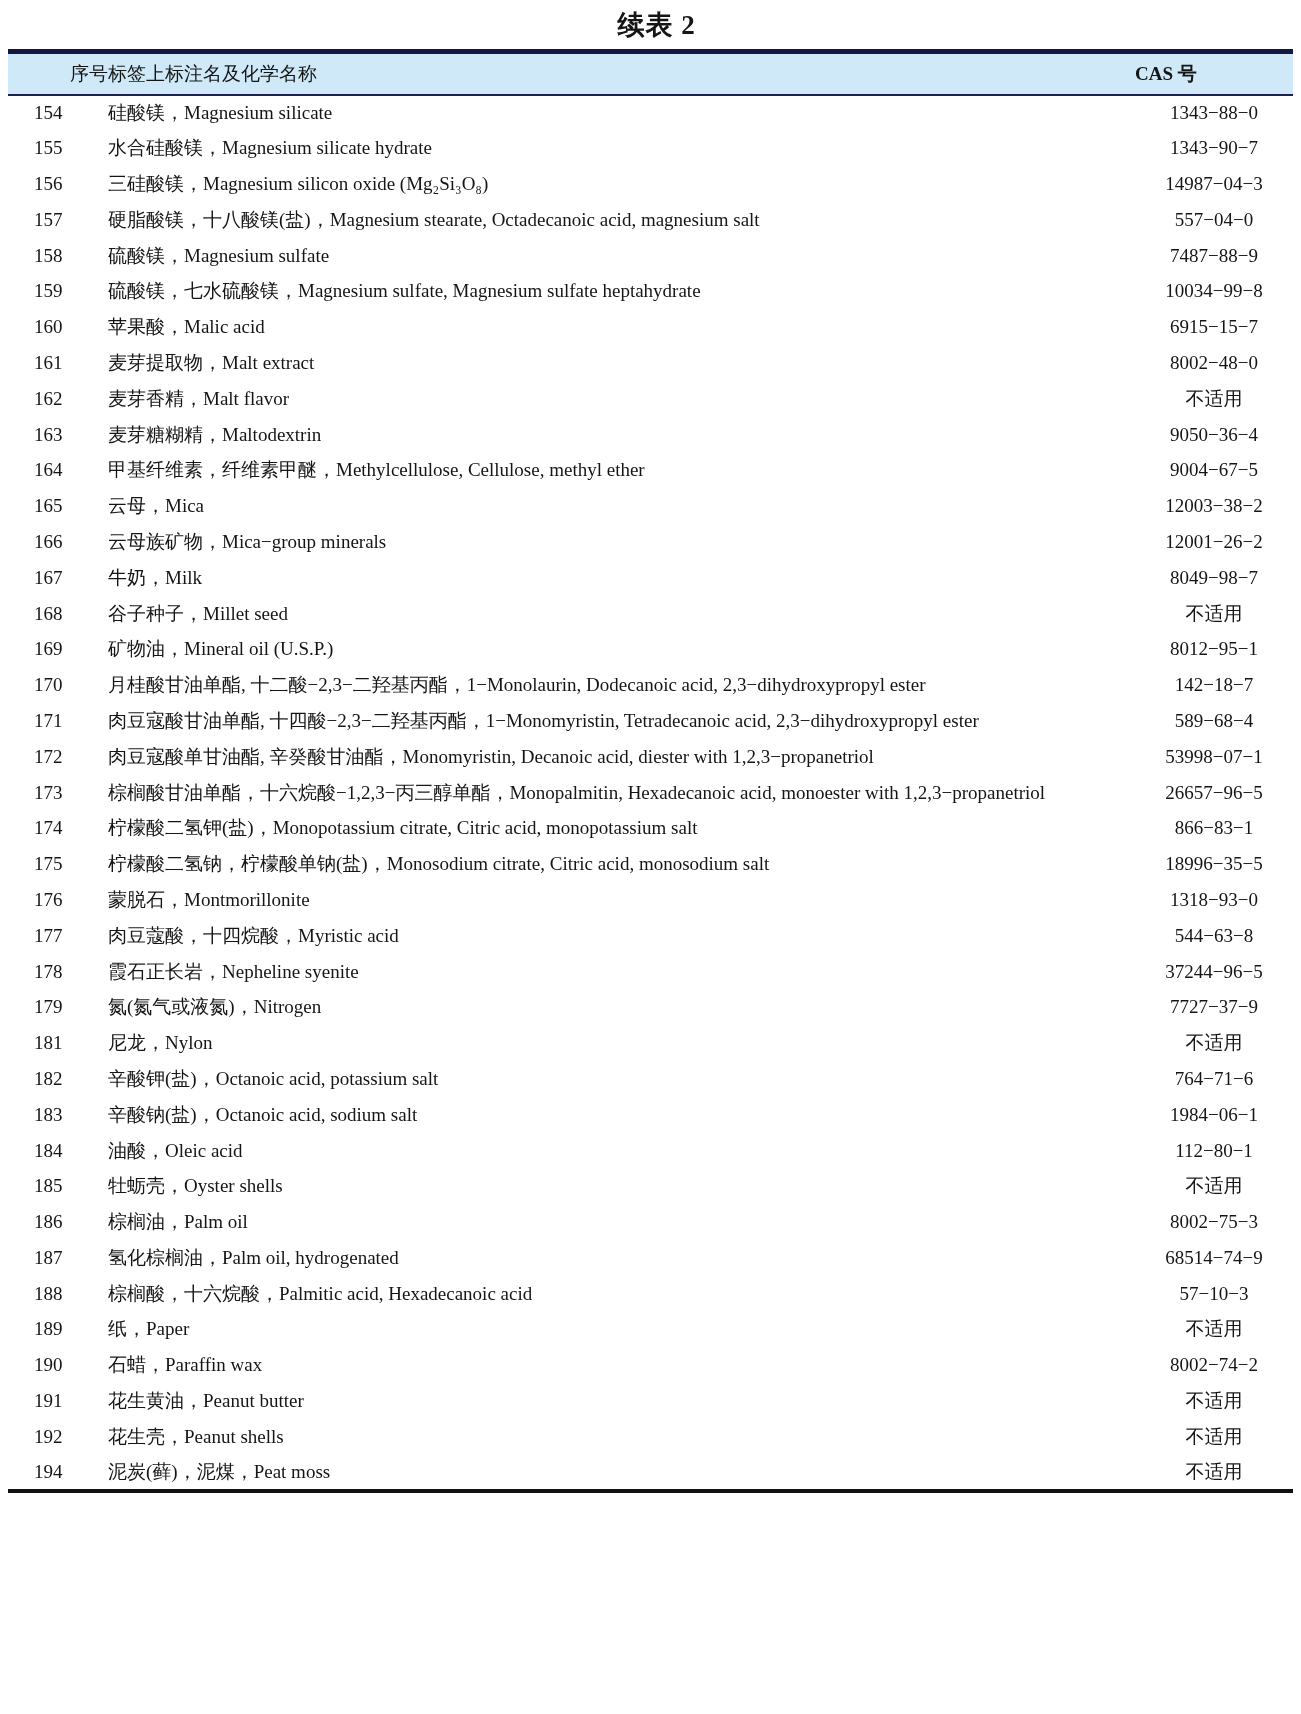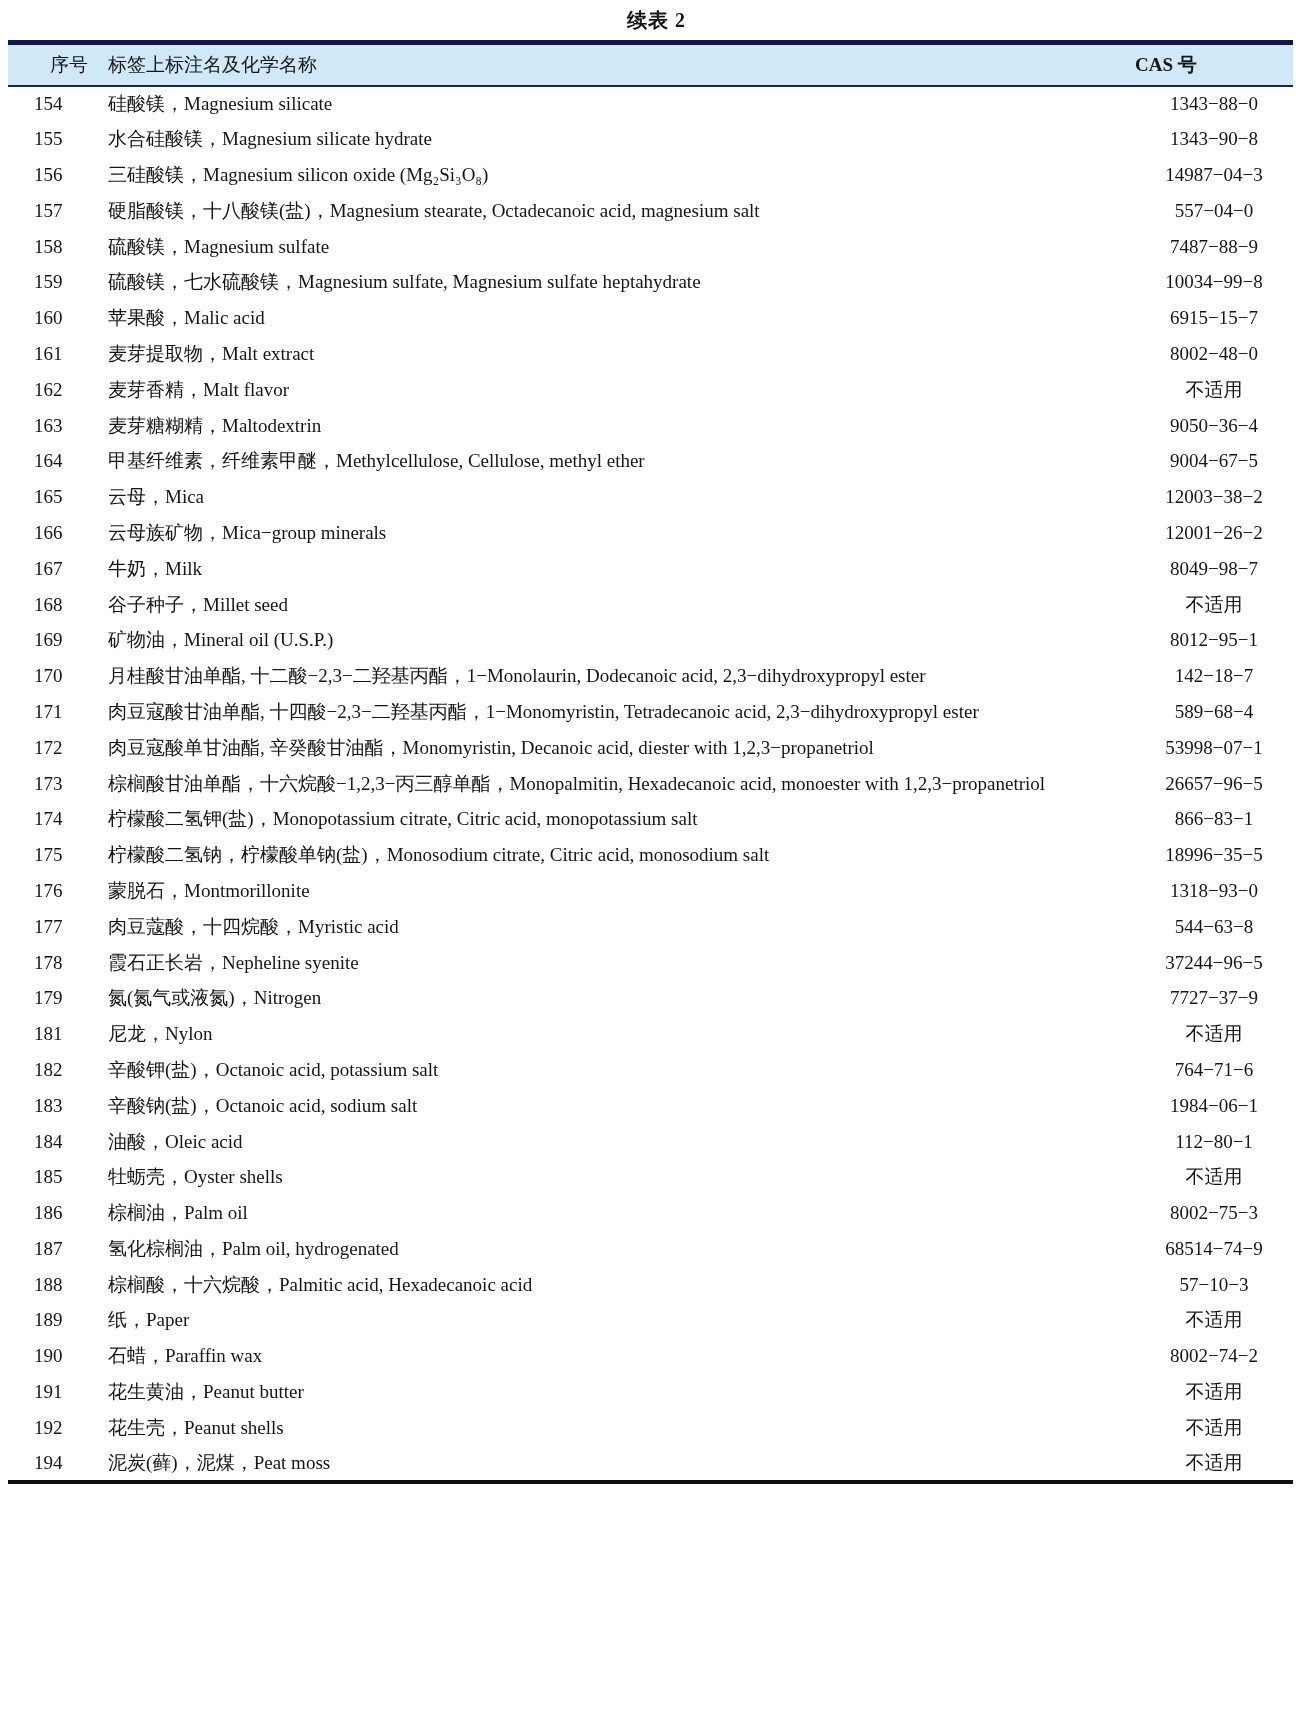--- a/index.html
+++ b/index.html
@@ -9,21 +9,21 @@
   }
   body {
     width: 1301px;
     height: 1714px;
     font-family: "Liberation Serif", "DejaVu Serif", serif;
     color: #151515;
     position: relative;
   }
   .page-title {
     text-align: center;
-    font-size: 20px;
+    font-size: 27px;
     font-weight: bold;
     padding: 7px 0 6px 12px;
     letter-spacing: 1px;
   }
   table.data-table {
     border-collapse: collapse;
     table-layout: fixed;
     width: 1285px;
     margin: 0 8px;
     border-top: 5px solid #131743;
@@ -35,21 +35,21 @@
   }
   thead th {
     font-weight: normal;
     font-size: 19px;
     border-bottom: 2px solid #1c2150;
     vertical-align: middle;
     padding: 0;
   }
   th.col-no {
     width: 78px;
-    text-align: center;
+    text-align: right;
     padding-left: 22px;
   }
   th.col-name {
     text-align: left;
   }
   th.col-cas {
     width: 158px;
     text-align: left;
     font-weight: bold;
   }
@@ -85,21 +85,21 @@
   </thead>
   <tbody id="table-body">
   <tr>
         <td class="cell-no">154</td>
         <td class="cell-name">硅酸镁，Magnesium silicate</td>
         <td class="cell-cas">1343−88−0</td>
       </tr>
       <tr>
         <td class="cell-no">155</td>
         <td class="cell-name">水合硅酸镁，Magnesium silicate hydrate</td>
-        <td class="cell-cas">1343−90−8</td>
+        <td class="cell-cas">1343−90−7</td>
       </tr>
       <tr>
         <td class="cell-no">156</td>
         <td class="cell-name">三硅酸镁，Magnesium silicon oxide (Mg₂Si₃O₈)</td>
         <td class="cell-cas">14987−04−3</td>
       </tr>
       <tr>
         <td class="cell-no">157</td>
         <td class="cell-name">硬脂酸镁，十八酸镁(盐)，Magnesium stearate, Octadecanoic acid, magnesium salt</td>
         <td class="cell-cas">557−04−0</td>

